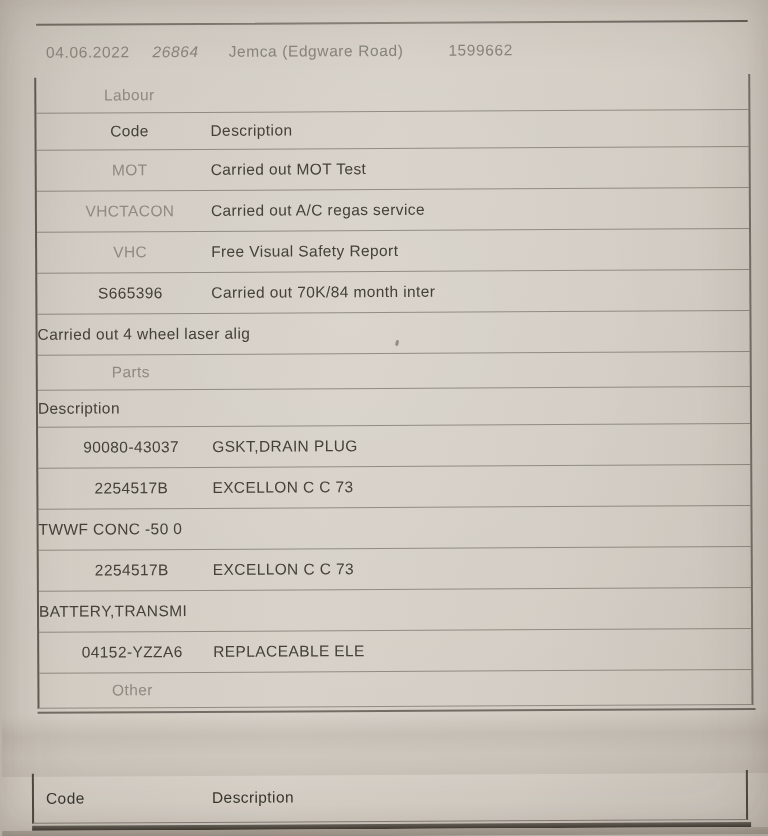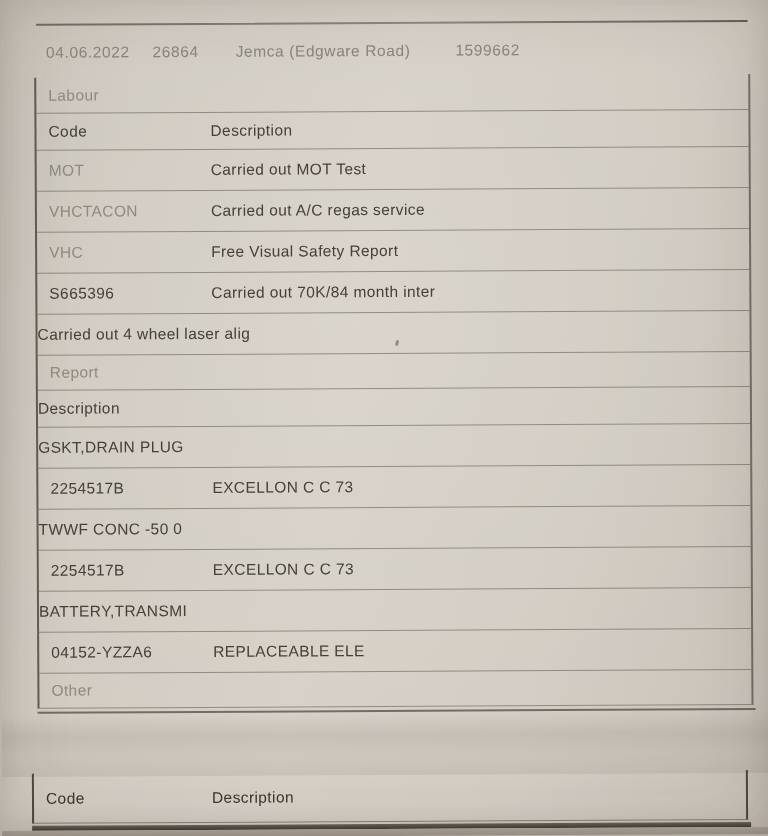--- a/index.html
+++ b/index.html
@@ -32,36 +32,36 @@
   .top-rule{
     position:absolute;left:38px;top:22px;width:712px;height:2px;border-radius:1px;
     background:linear-gradient(90deg,rgba(98,93,85,0.85),rgba(112,106,98,0.7) 55%,rgba(88,83,76,0.9));
   }
 
   .doc-header{
     position:absolute;left:48px;top:42px;
     font-size:15.5px;color:#8a857c;letter-spacing:0.6px;white-space:nowrap;
   }
   .doc-header .g1{margin-right:18px;}
-  .doc-header .g2{margin-right:32px;}
+  .doc-header .g2{margin-right:25px;font-style:italic;}
   .doc-header .g3{margin-right:40px;}
 
   .main-table{
     position:absolute;left:36px;top:76px;width:716px;
     border-left:2px solid rgba(78,73,66,0.85);
     border-right:2px solid rgba(88,83,76,0.75);
     border-bottom:1px solid var(--line);
   }
   .row{display:flex;align-items:center;border-top:1px solid var(--line);
        font-size:15.5px;color:var(--ink);letter-spacing:0.4px;}
   .row:first-child{border-top:none;}
   .row.section{height:35px;color:var(--faded);}
   .row.header{height:37px;}
   .row.data{height:41px;}
-  .c1{width:174px;padding-left:12px;flex:none;}
+  .c1{width:174px;padding-left:12px;flex:none;text-align:center;}
   .c2{flex:1;}
   .faded{color:var(--faded);}
 
   .table-underline{
     position:absolute;left:36px;top:710px;width:718px;height:2px;
     background:rgba(80,75,68,0.75);
   }
 
   .shadow-band{
     position:absolute;left:0;top:713px;width:768px;height:62px;
@@ -131,26 +131,27 @@
       </div>
       <div class="row data">
         <span class="c1">S665396</span>
         <span class="c2">Carried out 70K/84 month inter</span>
       </div>
       <div class="row data">
         <span class="c2">Carried out 4 wheel laser alig</span>
       </div>
 
       <div class="row section">
-        <span class="c1">Report</span>
+        <span class="c1">Parts</span>
       </div>
       <div class="row header">
         <span class="c2">Description</span>
       </div>
       <div class="row data">
+        <span class="c1">90080-43037</span>
         <span class="c2">GSKT,DRAIN PLUG</span>
       </div>
       <div class="row data">
         <span class="c1">2254517B</span>
         <span class="c2">EXCELLON C C 73</span>
       </div>
       <div class="row data">
         <span class="c2">TWWF CONC -50 0</span>
       </div>
       <div class="row data">

